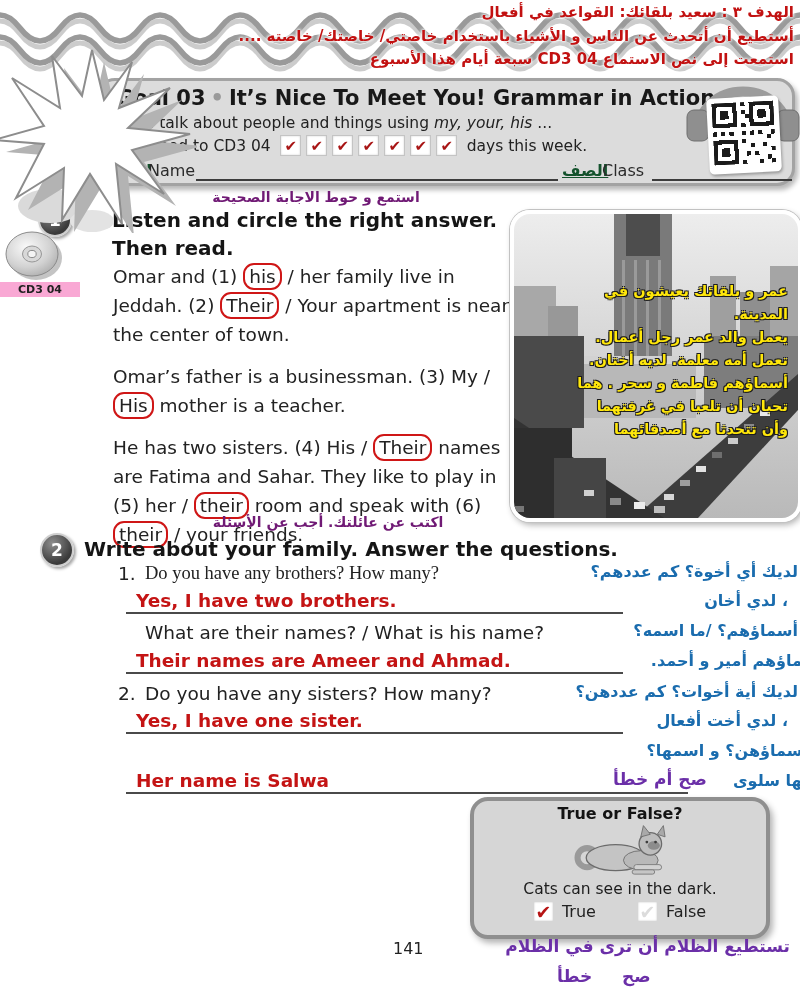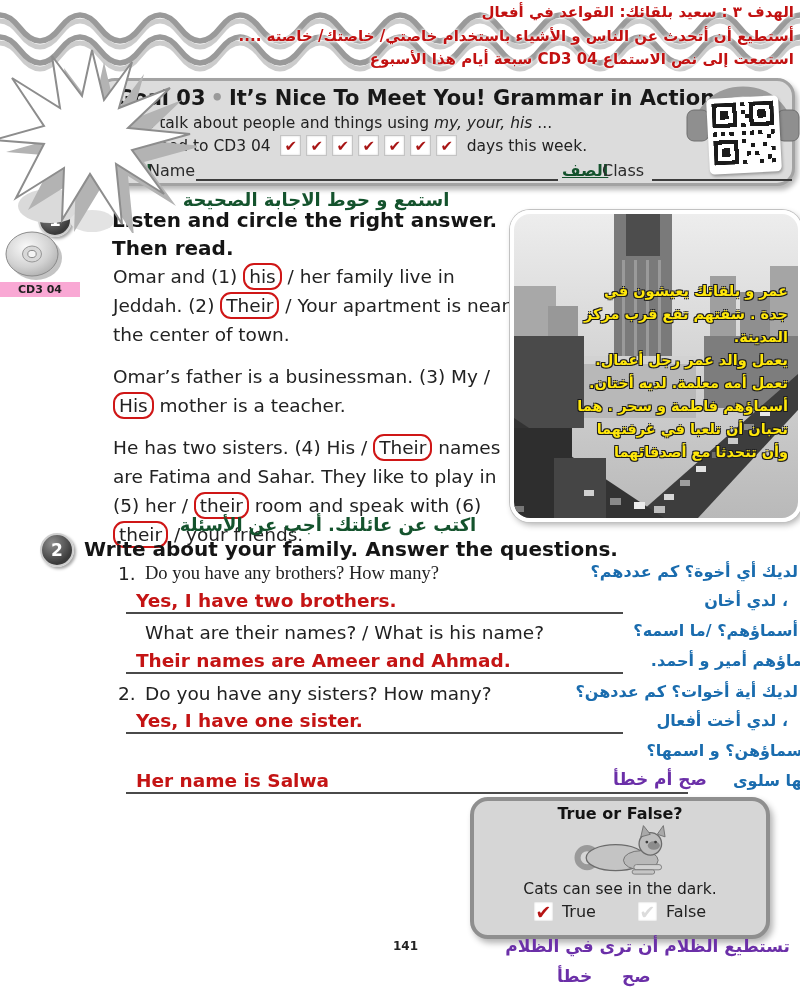--- a/index.html
+++ b/index.html
@@ -29,21 +29,21 @@
   .h-nameline{position:absolute;left:6px;top:80px;width:686px;height:24px;font-size:16px;}
   .h-nameline span{position:absolute;top:0;}
   .ar-red{color:#14532d;font-weight:bold;}
   .rule{position:absolute;border-bottom:2px solid #3c3c3c;height:1px;}
 
   .badge{position:absolute;width:30px;height:30px;border-radius:50%;z-index:4;
          background:radial-gradient(circle at 35% 28%,#8e8e8e,#3a3a3a 70%);
          border:2px solid #cfcfcf;color:#fff;font-weight:bold;font-size:17px;
          display:flex;align-items:center;justify-content:center;box-shadow:2px 2px 3px rgba(0,0,0,.35);}
 
-  .sec-caption{position:absolute;direction:rtl;text-align:center;color:#14532d;font-weight:bold;font-size:18px;z-index:4;}
+  .sec-caption{position:absolute;direction:rtl;text-align:center;color:#701a75;font-weight:bold;font-size:14px;z-index:4;}
   .sec-heading{position:absolute;font-weight:bold;font-size:20px;color:#151515;line-height:28px;z-index:4;}
 
   .cd-icon{position:absolute;left:2px;top:228px;z-index:4;}
   .cd-label{position:absolute;left:0;top:282px;width:64px;text-align:center;background:#f9a8d4;
             font-size:11px;font-weight:bold;color:#222;padding:1px 8px;z-index:3;}
 
   .passage{position:absolute;left:113px;top:262px;width:402px;font-size:18.5px;line-height:29px;color:#222;z-index:4;}
   .passage p{margin:0 0 13px 0;}
   .circle{border:2.5px solid #cf1616;border-radius:11px;padding:0 4px;display:inline-block;line-height:23px;}
 
@@ -66,21 +66,21 @@
            box-shadow:3px 4px 6px rgba(0,0,0,.3);text-align:center;z-index:4;}
   .tf-title{font-size:16px;font-weight:bold;color:#131313;margin-top:3px;}
   .tf-statement{font-size:15.5px;color:#1d1d1d;margin-top:1px;}
   .tf-options{display:flex;justify-content:center;gap:42px;margin-top:4px;font-size:16px;color:#222;align-items:center;}
   .tf-opt{display:flex;align-items:center;}
   .tf-box{width:19px;height:19px;background:#fff;box-shadow:inset 0 0 2px rgba(0,0,0,.25);
           display:inline-flex;align-items:center;justify-content:center;margin-right:9px;
           font-size:19px;font-weight:bold;}
   .chk-true{color:#b61414;} .chk-false{color:#dcdcdc;}
 
-  .page-num{position:absolute;left:393px;top:939px;font-weight:bold;font-size:12px;color:#222;z-index:4;}
+  .page-num{position:absolute;left:393px;top:939px;font-weight:normal;font-size:16px;color:#222;z-index:4;}
   .f-line1{position:absolute;right:10px;top:936px;direction:rtl;color:#6b2fa8;font-weight:bold;font-size:17px;z-index:4;}
   .f-word{position:absolute;top:966px;color:#6b2fa8;font-weight:bold;font-size:17px;z-index:4;}
 
   .hp-icon{position:absolute;left:683px;top:64px;z-index:4;}
   .qr{position:absolute;left:708px;top:97px;background:#fff;padding:5px;border-radius:5px;
       transform:rotate(-3deg);box-shadow:1px 2px 3px rgba(0,0,0,.3);z-index:5;}
   .star{position:absolute;left:-8px;top:48px;z-index:5;}
 </style>
 </head>
 <body>
@@ -256,21 +256,20 @@
         <rect x="150" y="280" width="10" height="6" fill="#d6d6d6"></rect>
           <rect x="120" y="288" width="11" height="7" fill="#ececec"></rect>
         <rect x="96" y="284" width="11" height="7" fill="#8a8a8a"></rect>
           <rect x="140" y="292" width="11" height="7" fill="#bdbdbd"></rect>
         <rect x="70" y="276" width="10" height="6" fill="#d0d0d0"></rect>
           <rect x="170, " y="292" width="10" height="6" fill="#777777"></rect>
       </g>
     </svg>
     <div class="city-text">
       <div>عمر و بلقائك يعيشون في</div>
-      <div>جدة . شقتهم تقع قرب مركز</div>
       <div>المدينة.</div>
       <div>يعمل والد عمر رجل أعمال.</div>
       <div>تعمل أمه معلمة. لديه أختان.</div>
       <div>أسماؤهم فاطمة و سحر . هما</div>
       <div>تحبان أن تلعبا في غرفتهما</div>
       <div>وأن تتحدثا مع أصدقائهما</div>
     </div>
   </div>
 
   <div class="sec-caption" style="left:178px;top:514px;width:300px;">اكتب عن عائلتك.  أجب عن الأسئلة</div>

